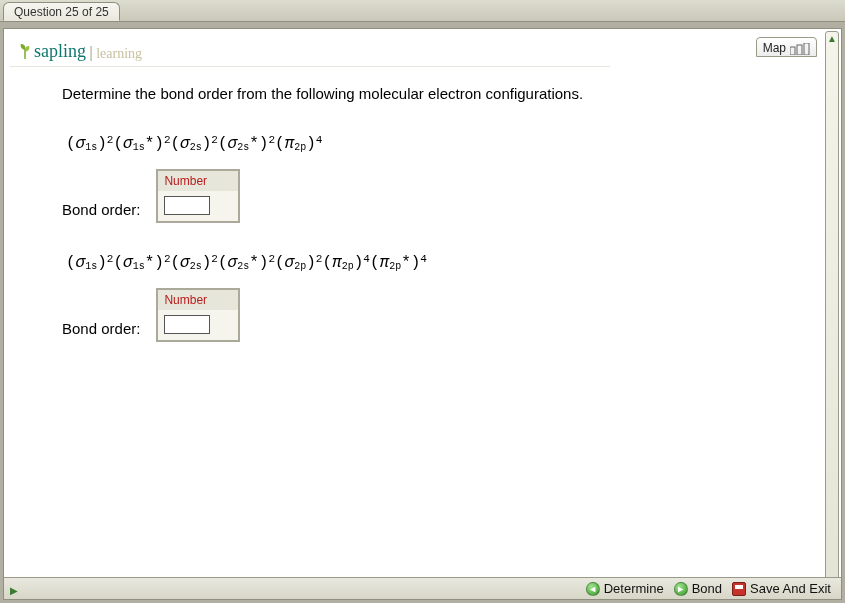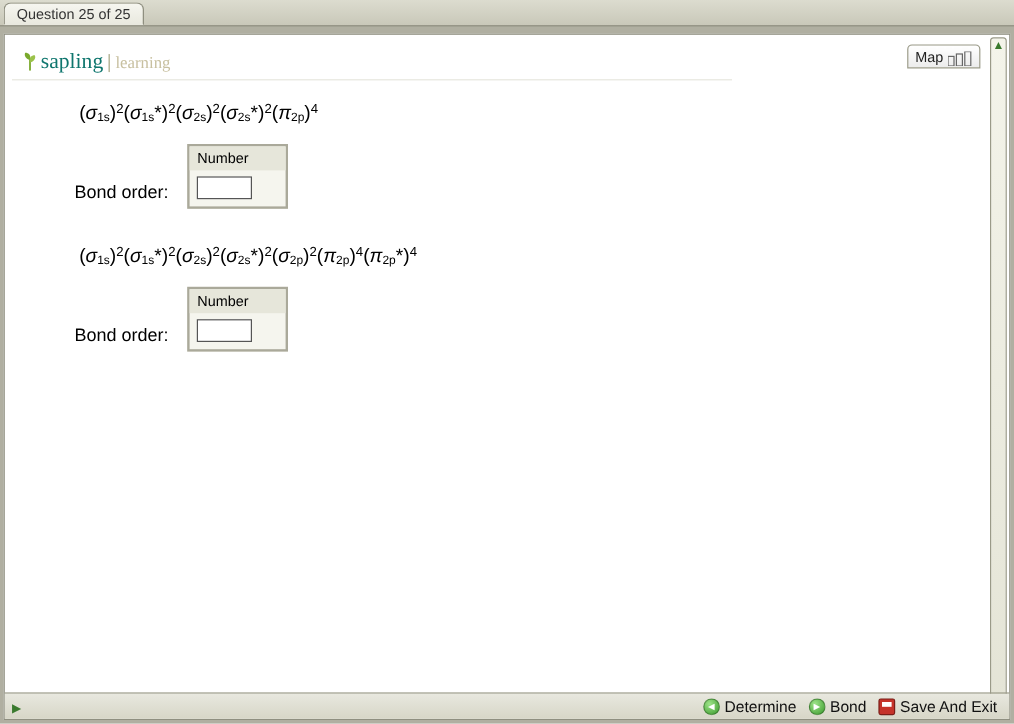--- a/index.html
+++ b/index.html
@@ -47,30 +47,30 @@
   .brand-wrap { width:600px; border-bottom:1px solid #e6e6de; padding:6px 8px 4px 8px;
                 display:flex; align-items:flex-end; gap:2px;}
   .brand-wrap .leaf { font-size:14px; }
   .brand-a { color:#0f766e; font-size:18px; font-family:Georgia, serif;}
   .brand-sep { color:#b9b99e; font-size:16px; margin:0 1px;}
   .brand-b { color:#c8c0a0; font-size:14px; font-family:Georgia, serif;}
 
   .body { padding:18px 10px 10px 52px; }
   .prompt { font-size:15px; color:#000; margin-bottom:32px; }
 
-  .config { font-family: Liberation Sans, sans-serif; font-size:16px; margin:0 0 16px 4px; }
+  .config { font-family: Liberation Mono, monospace; font-size:16px; margin:0 0 16px 4px; }
   .config sub { font-size:10px; vertical-align:-2px;}
   .config sup { font-size:11px; vertical-align:5px;}
   .ital { font-style: italic; }
 
   .row { display:flex; align-items:center; gap:16px; margin-bottom:30px;}
   .row .label { font-size:15px; color:#000;margin-top:27px; }
 
   .numbox { border:2px solid #aaa99a; background:#f5f5ee; width:84px; }
-  .numbox .hdr { background:#e6e6da; font-size:12px; padding:3px 6px; color:#000000;}
+  .numbox .hdr { background:#e6e6da; font-size:12px; padding:3px 6px; color:#b91c1c;}
   .numbox .inputwrap { padding:5px 6px 6px 6px;}
   .numbox input { width:46px; height:19px; border:1px solid #555; font-size:12px;
                   padding:0 2px; background:#fff; }
 
   
   .bottombar { position:absolute; left:0; right:0; bottom:0; height:22px;
                background:linear-gradient(#e8e8df,#d7d6c7);
                border-top:1px solid #9a9a88;
                display:flex; align-items:center; justify-content:flex-end;
                gap:10px; padding:0 10px; font-size:13px; color:#111;}
@@ -120,20 +120,21 @@
             <path d="M7 7 C3 6 2 3 3 1 C6 1 8 3 7 7 Z" fill="#7aa92c"></path>
             <path d="M7 9 C11 8 12 5 11 3 C8 3 6 5 7 9 Z" fill="#9bc24b"></path>
           </svg>
         </span>
         <span class="brand-a">sapling</span>
         <span class="brand-sep">|</span>
         <span class="brand-b">learning</span>
       </div>
 
       <div class="body">
+        <div class="prompt">Determine the bond order from the following molecular electron configurations.</div>
 
         <div class="config">(<span class="ital">σ</span><sub>1s</sub>)<sup>2</sup>(<span class="ital">σ</span><sub>1s</sub>*)<sup>2</sup>(<span class="ital">σ</span><sub>2s</sub>)<sup>2</sup>(<span class="ital">σ</span><sub>2s</sub>*)<sup>2</sup>(<span class="ital">π</span><sub>2p</sub>)<sup>4</sup></div>
         <div class="row">
           <span class="label">Bond order:</span>
           <div class="numbox">
             <div class="hdr">Number</div>
             <div class="inputwrap">
               <input type="text" value="" style="">
             </div>
           </div>

